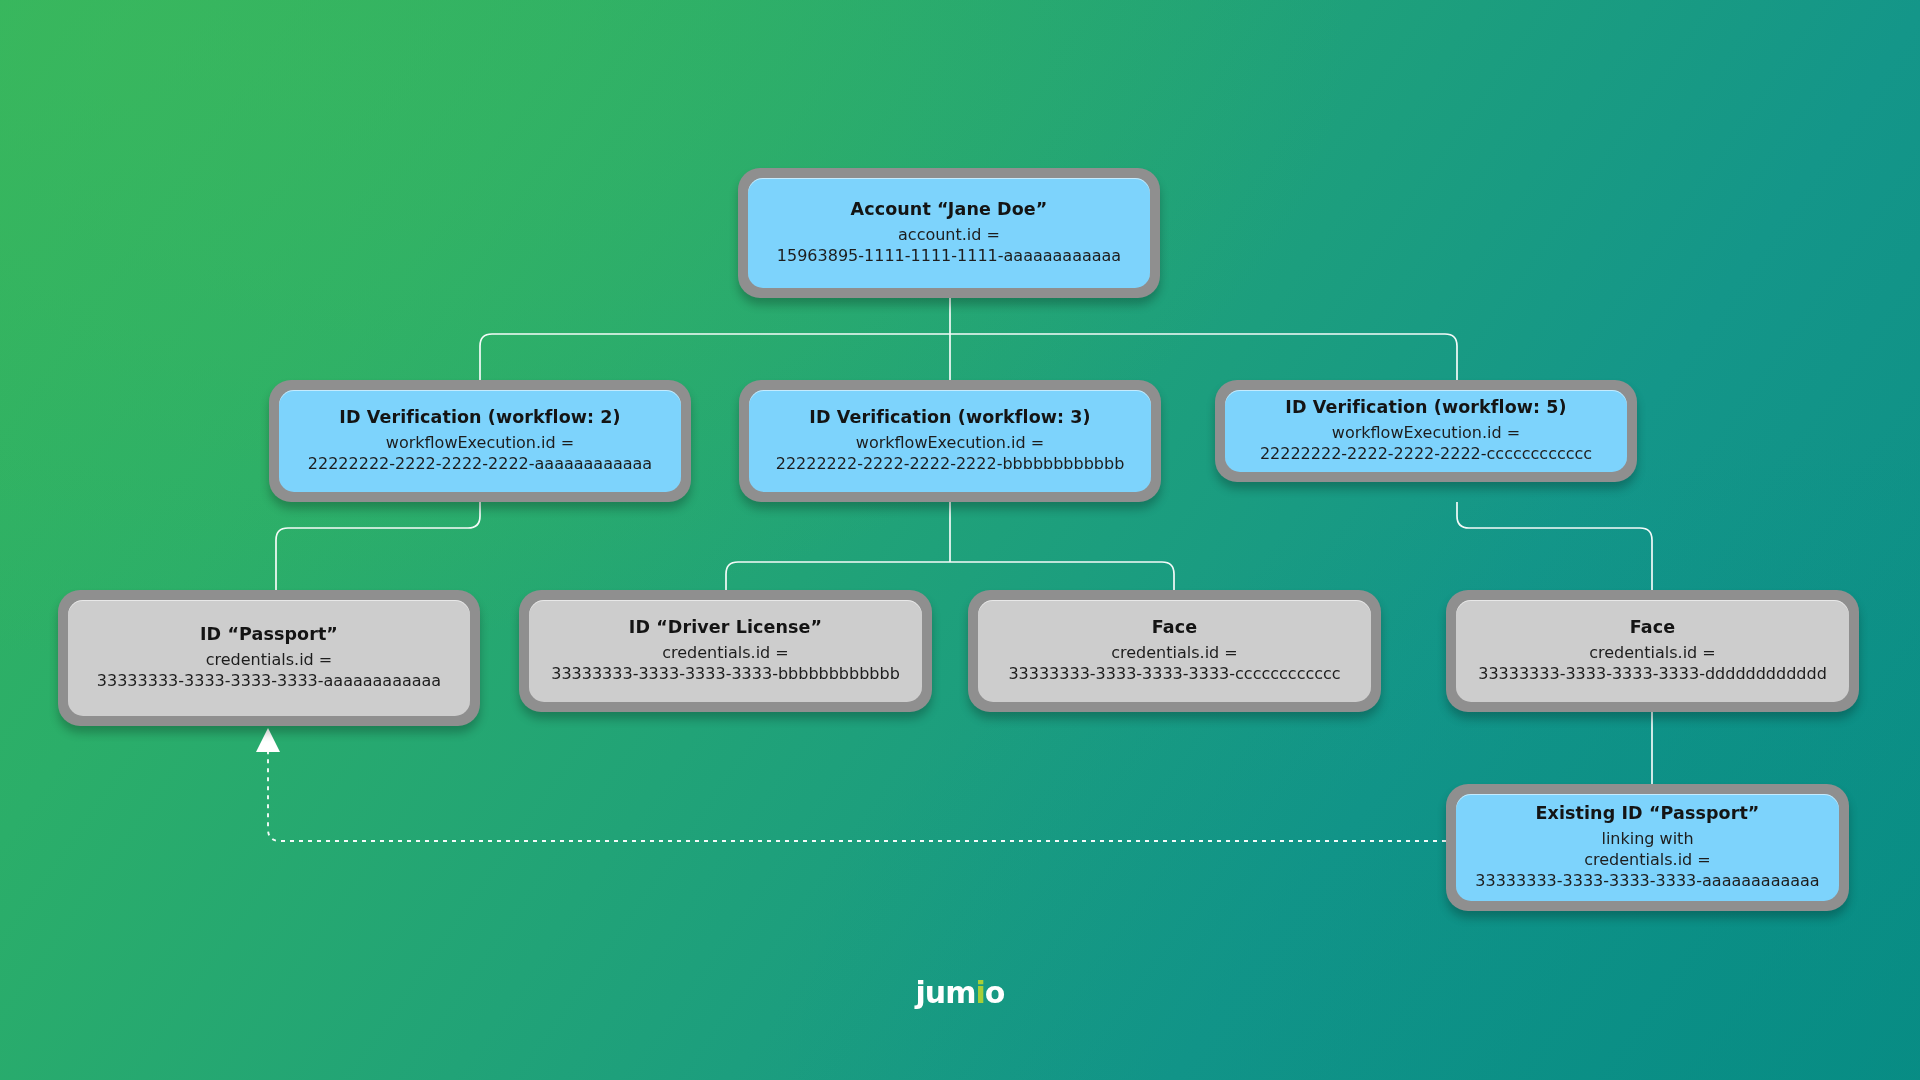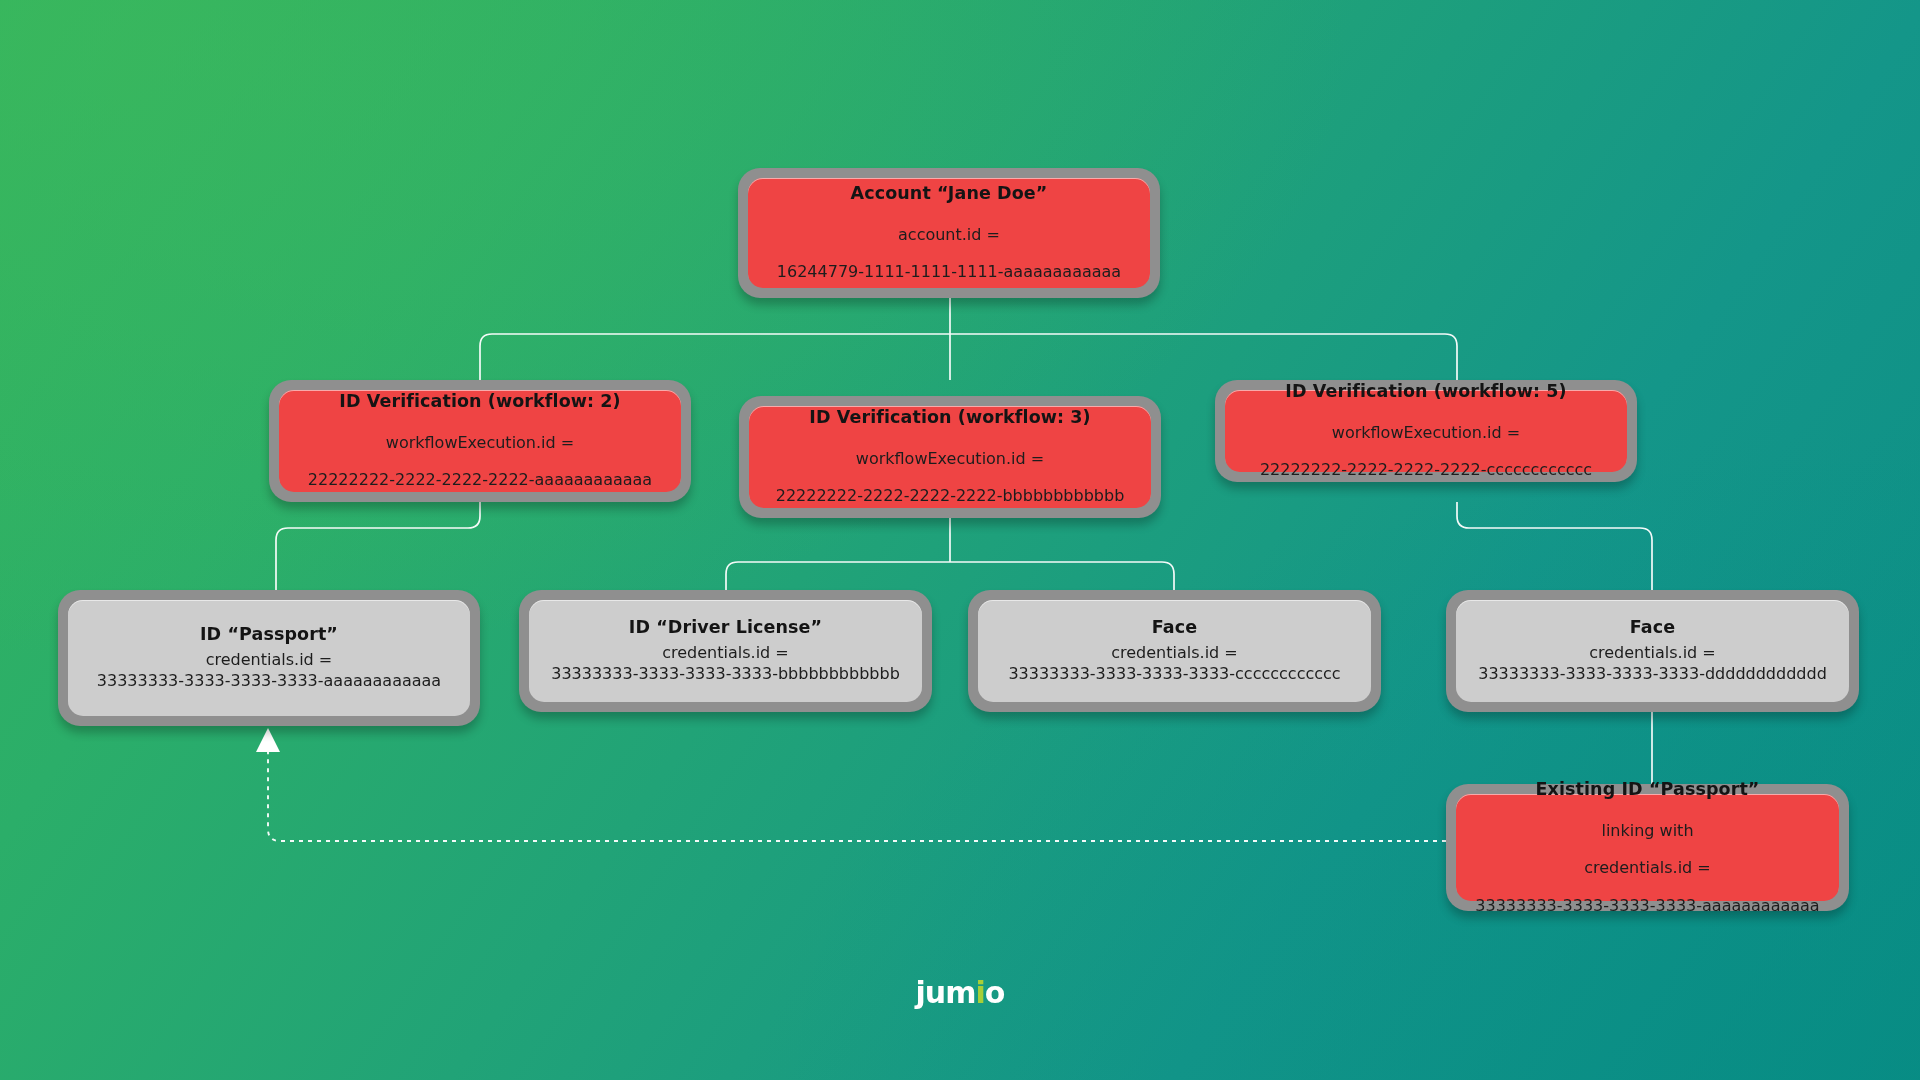--- a/index.html
+++ b/index.html
@@ -38,21 +38,21 @@
     height: 100%;
     border-radius: 15px;
     display: flex;
     flex-direction: column;
     align-items: center;
     justify-content: center;
     text-align: center;
     padding: 6px 10px;
     box-shadow: inset 0 1px 0 rgba(255,255,255,0.55);
   }
-  .node.light .panel { background: #ef4444; gap: 16px; }
+  .node.light .panel { background: #7dd3fc; }
   .node.gray  .panel { background: #cdcdcd; }
 
   .n-title {
     font-weight: bold;
     font-size: 17.5px;
     color: #141414;
     line-height: 1.25;
     margin-bottom: 3px;
     letter-spacing: 0.1px;
   }
@@ -105,33 +105,33 @@
 
       <path d="M 1446 841 L 280 841 Q 268 841 268 829 L 268 748" stroke-dasharray="4 5" stroke-width="1.9"></path>
     </g>
     <polygon points="268,728 256,752 280,752" fill="#ffffff"></polygon>
   </svg>
 
   <div class="node light" style="left:738px; top:168px; width:422px; height:130px;">
     <div class="panel">
       <div class="n-title">Account “Jane Doe”</div>
       <div class="n-line">account.id =</div>
-      <div class="n-line">16244779-1111-1111-1111-aaaaaaaaaaaa</div>
+      <div class="n-line">15963895-1111-1111-1111-aaaaaaaaaaaa</div>
     </div>
   </div>
 
   <div class="node light" style="left:269px; top:380px; width:422px; height:122px;">
     <div class="panel">
       <div class="n-title">ID Verification (workflow: 2)</div>
       <div class="n-line">workflowExecution.id =</div>
       <div class="n-line">22222222-2222-2222-2222-aaaaaaaaaaaa</div>
     </div>
   </div>
 
-  <div class="node light" style="left:739px; top:380px; width:422px; height:122px;margin-top:16px;">
+  <div class="node light" style="left:739px; top:380px; width:422px; height:122px;">
     <div class="panel">
       <div class="n-title">ID Verification (workflow: 3)</div>
       <div class="n-line">workflowExecution.id =</div>
       <div class="n-line">22222222-2222-2222-2222-bbbbbbbbbbbb</div>
     </div>
   </div>
 
   <div class="node light" style="left:1215px; top:380px; width:422px; height:102px;">
     <div class="panel">
       <div class="n-title">ID Verification (workflow: 5)</div>

